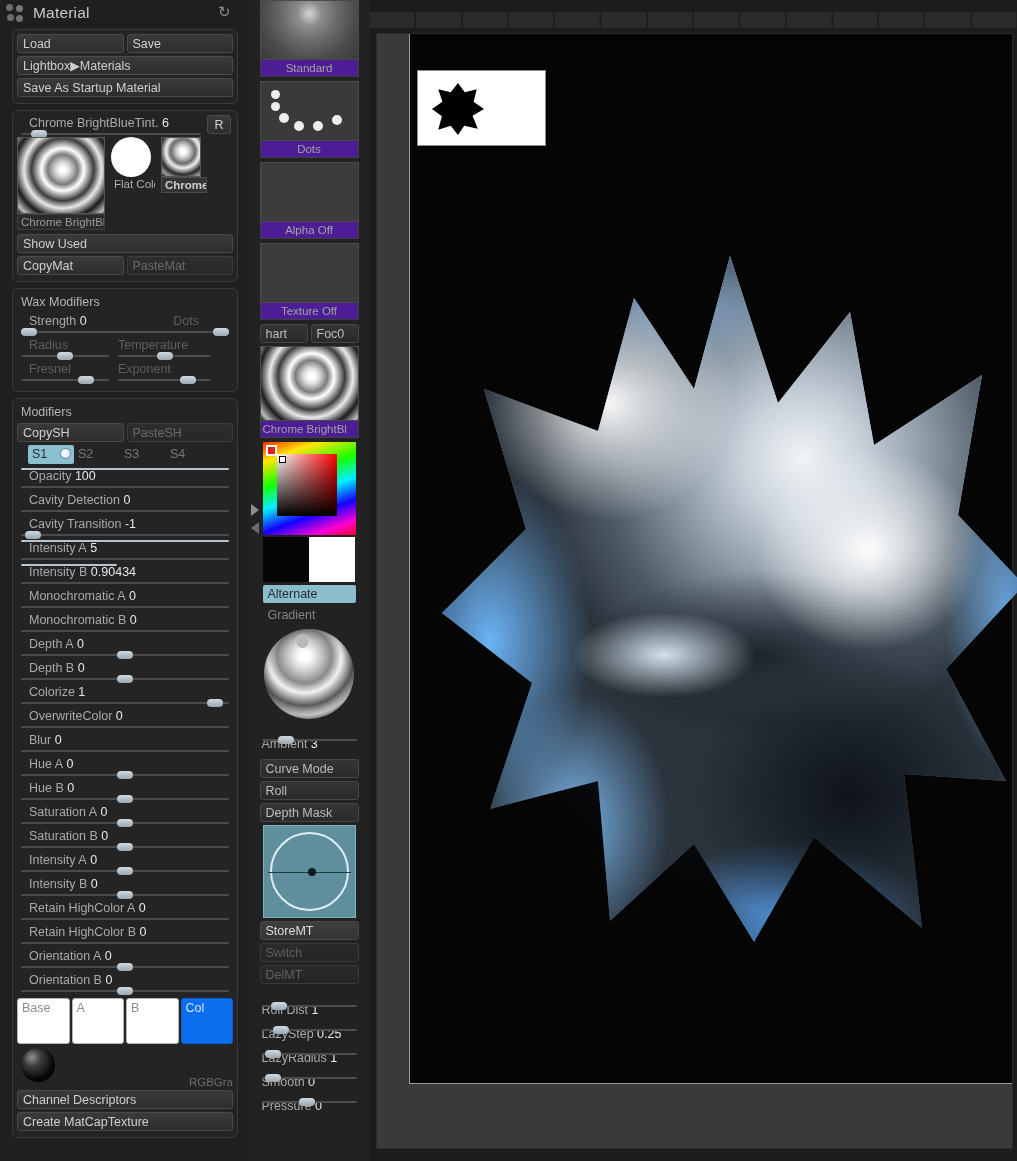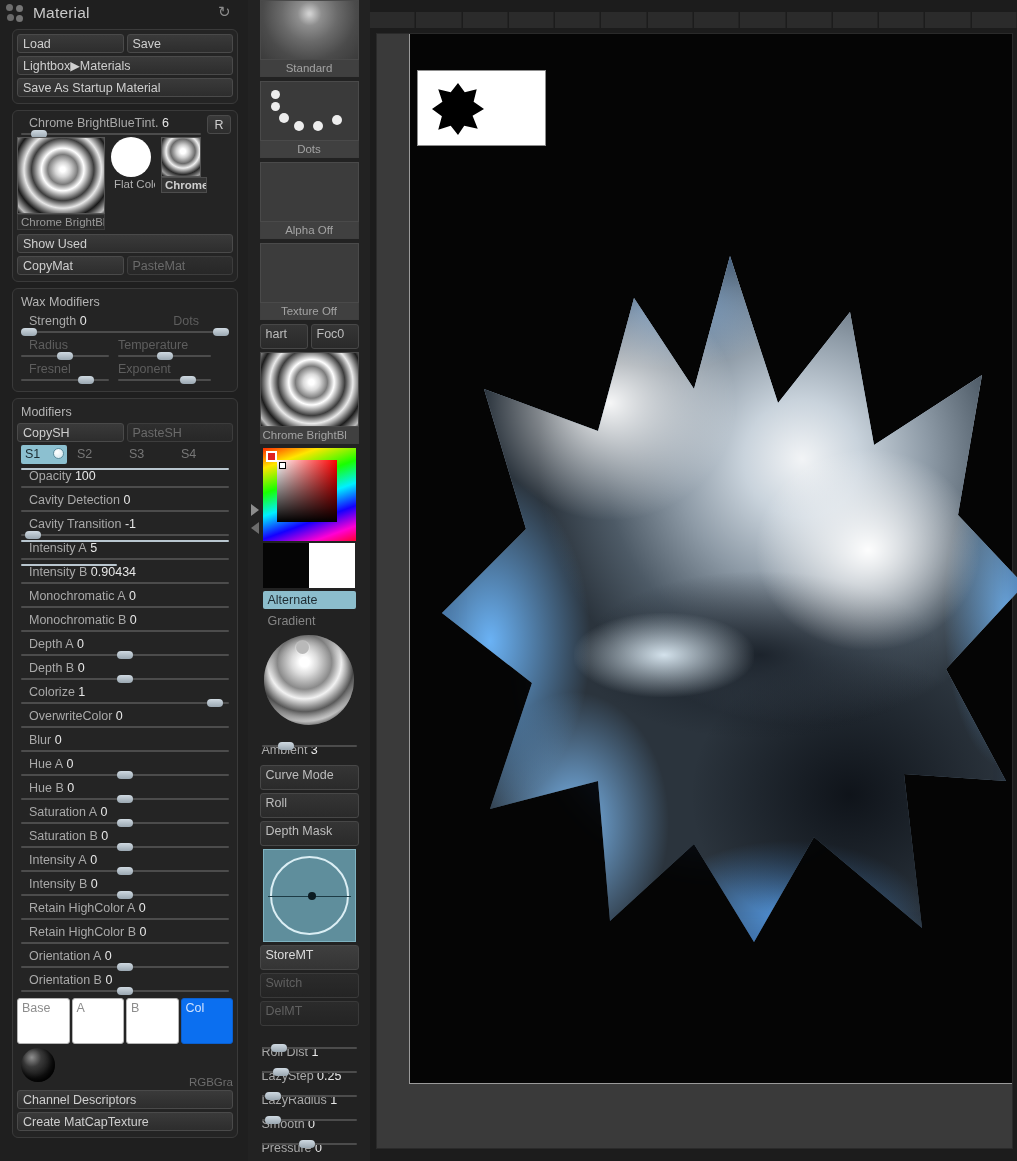--- a/index.html
+++ b/index.html
@@ -61,21 +61,21 @@
   .knob{ position:absolute; bottom:1px; width:16px; height:8px; border-radius:4px;
          background:linear-gradient(#cfd9e1,#9aa7b1); }
 
   .mat-row{ display:flex; gap:6px; align-items:flex-start; }
   .mat-big{ width:88px; height:77px; border:1px solid #555; background:#000; position:relative; overflow:hidden;}
   .mat-small{ width:40px; height:40px; border:1px solid #555; position:relative; overflow:hidden; background:#111;}
   .mat-caption{ font-size:11.5px; color:#9a9a9a; background:#2b2b2b; display:block; padding:1px 3px;
                 white-space:nowrap; overflow:hidden; border:1px solid #3c3c3c;}
   .flatcol{ width:40px;height:40px;border-radius:50%;background:#fff;}
 
-  .s-tabs{ display:flex; gap:6px; margin:2px 0 4px 4px;}
+  .s-tabs{ display:flex; gap:0; margin:2px 0 4px 11px;}
   .s-tab{ width:46px; height:19px; line-height:19px; font-size:12.5px; color:#777; text-align:left; padding-left:4px;}
   .s-tab.active{ background:#8cc0d0; color:#1c2b31; border-radius:2px; position:relative;}
   .s-tab.active:after{ content:""; position:absolute; right:3px; top:3px; width:9px;height:9px;border-radius:50%;
                        background:radial-gradient(circle at 35% 35%, #fff, #cfe4ec); border:1px solid #5e8e9e;}
 
   .chan-row{ display:flex; gap:2px; margin-top:2px;}
   .chan{ flex:1; height:46px; background:#fff; border:1px solid #b5b5b5; border-radius:3px;
          color:#8d8d8d; font-size:12.5px; padding:2px 4px;}
   .chan.blue{ background:#0b6ff0; color:#cfe2ff; border-color:#0a5fcf;}
 
@@ -84,23 +84,23 @@
     box-shadow:inset -2px -3px 6px #000;}
   .rgb-cap{ font-size:11.5px; color:#6d6d6d; margin:-6px 0 2px 4px;text-align:right; }
 
   
   #mid-col{
     position:absolute; left:248px; top:0; width:122px; height:1161px;
     background:#222;
   }
   .tile{ width:99px; margin:0 auto 4px auto; }
   .tile-img{ width:99px; height:60px; border:1px solid #4a4a4a; position:relative; overflow:hidden; background:#3a3a3a;}
-  .tile-cap{ font-size:11.5px; color:#a3a3a3; text-align:center; background:#404040; border:1px solid #3f3f3f; border-top:none;
+  .tile-cap{ font-size:11.5px; color:#a3a3a3; text-align:center; background:#4c1d95; border:1px solid #3f3f3f; border-top:none;
              height:17px; line-height:16px; overflow:hidden; white-space:nowrap;}
-  .mid-btn{ width:99px; margin:0 auto 3px auto; height:25px; line-height:19px;
+  .mid-btn{ width:99px; margin:0 auto 3px auto; height:19px; line-height:19px;
             background:linear-gradient(#353535,#2a2a2a); border:1px solid #474747; border-radius:3px;
             color:#bdbdbd; font-size:12.5px; padding-left:5px; white-space:nowrap; overflow:hidden;}
   .mid-btn.dim{ color:#606060; background:linear-gradient(#2b2b2b,#242424); border-color:#3a3a3a;}
   .mid-btn.active{ background:linear-gradient(#3f3f3f,#343434); color:#dcdcdc;}
   .mid-pair{ display:flex; gap:3px; width:99px; margin:0 auto 3px auto;}
   .mid-pair .mid-btn{ flex:1; width:auto; margin:0;}
 
   .colorpicker{ width:93px; height:93px; margin:0 auto; position:relative; }
   .hue-v{ position:absolute; inset:0;
     background:linear-gradient(160deg,#ff2d00,#ffe600 16%,#19ff00 36%,#00f0ff 54%,#1400ff 72%,#ff00d4 88%,#ff0030);}

